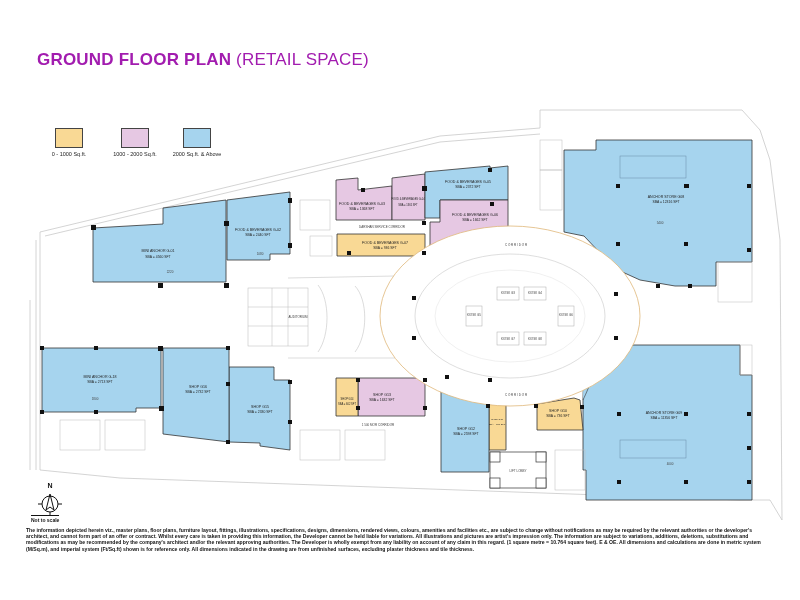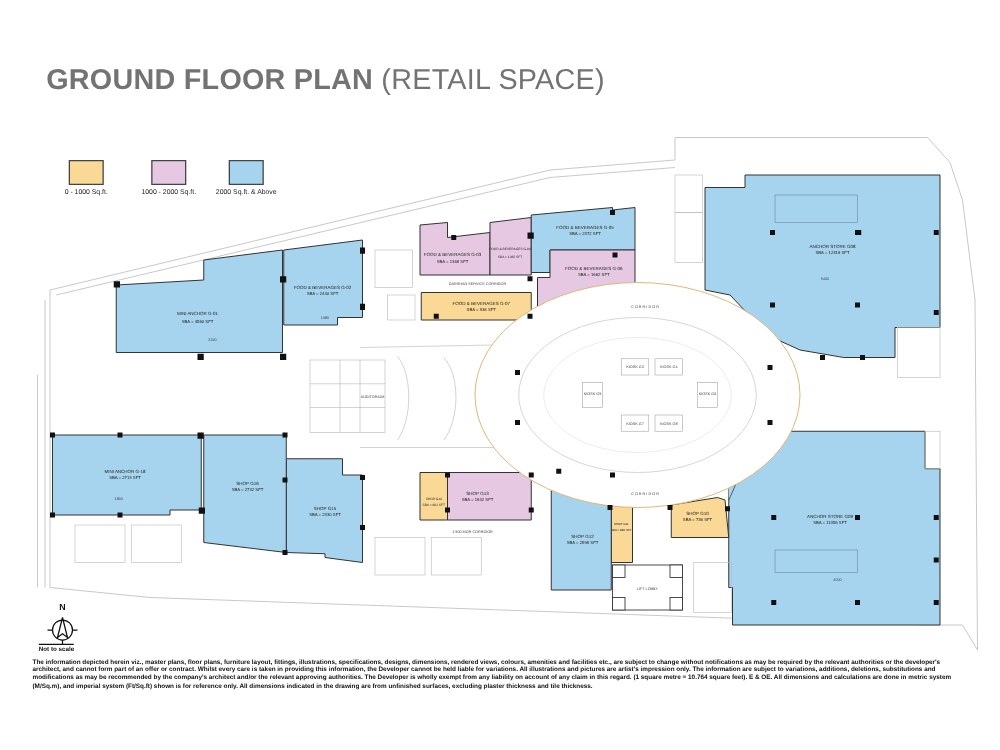--- a/index.html
+++ b/index.html
@@ -1,17 +1,17 @@
 <!DOCTYPE html>
 <html><head>
 <meta charset="utf-8">
 <style>
   html,body{margin:0;padding:0;background:#ffffff;}
   body{width:800px;height:600px;position:relative;overflow:hidden;font-family:"Liberation Sans",sans-serif;}
-  .title{position:absolute;left:37px;top:50px;font-size:23px;color:#737373;letter-spacing:0.2px;}
+  .title{position:absolute;left:37px;top:50px;font-size:17px;color:#a21caf;letter-spacing:0.2px;}
   .title b{font-weight:bold;}
   .title span.light{font-weight:normal;}
   .legend{position:absolute;top:128px;left:56px;display:flex;gap:0;}
   .legend-item{position:absolute;text-align:center;font-size:5.5px;color:#222;width:70px;}
   .legend-swatch{width:26px;height:18px;border:1px solid #444;margin:0 auto 3px auto;}
   svg.plan{position:absolute;left:0;top:0;}
   .room-label{font-family:"Liberation Sans",sans-serif;font-size:3.6px;fill:#222;text-anchor:middle;}
   .room-area{font-family:"Liberation Sans",sans-serif;font-size:3.4px;fill:#222;text-anchor:middle;}
   .misc-label{font-family:"Liberation Sans",sans-serif;font-size:3px;fill:#444;text-anchor:middle;}
   .compass{position:absolute;left:30px;top:480px;width:40px;height:40px;}

